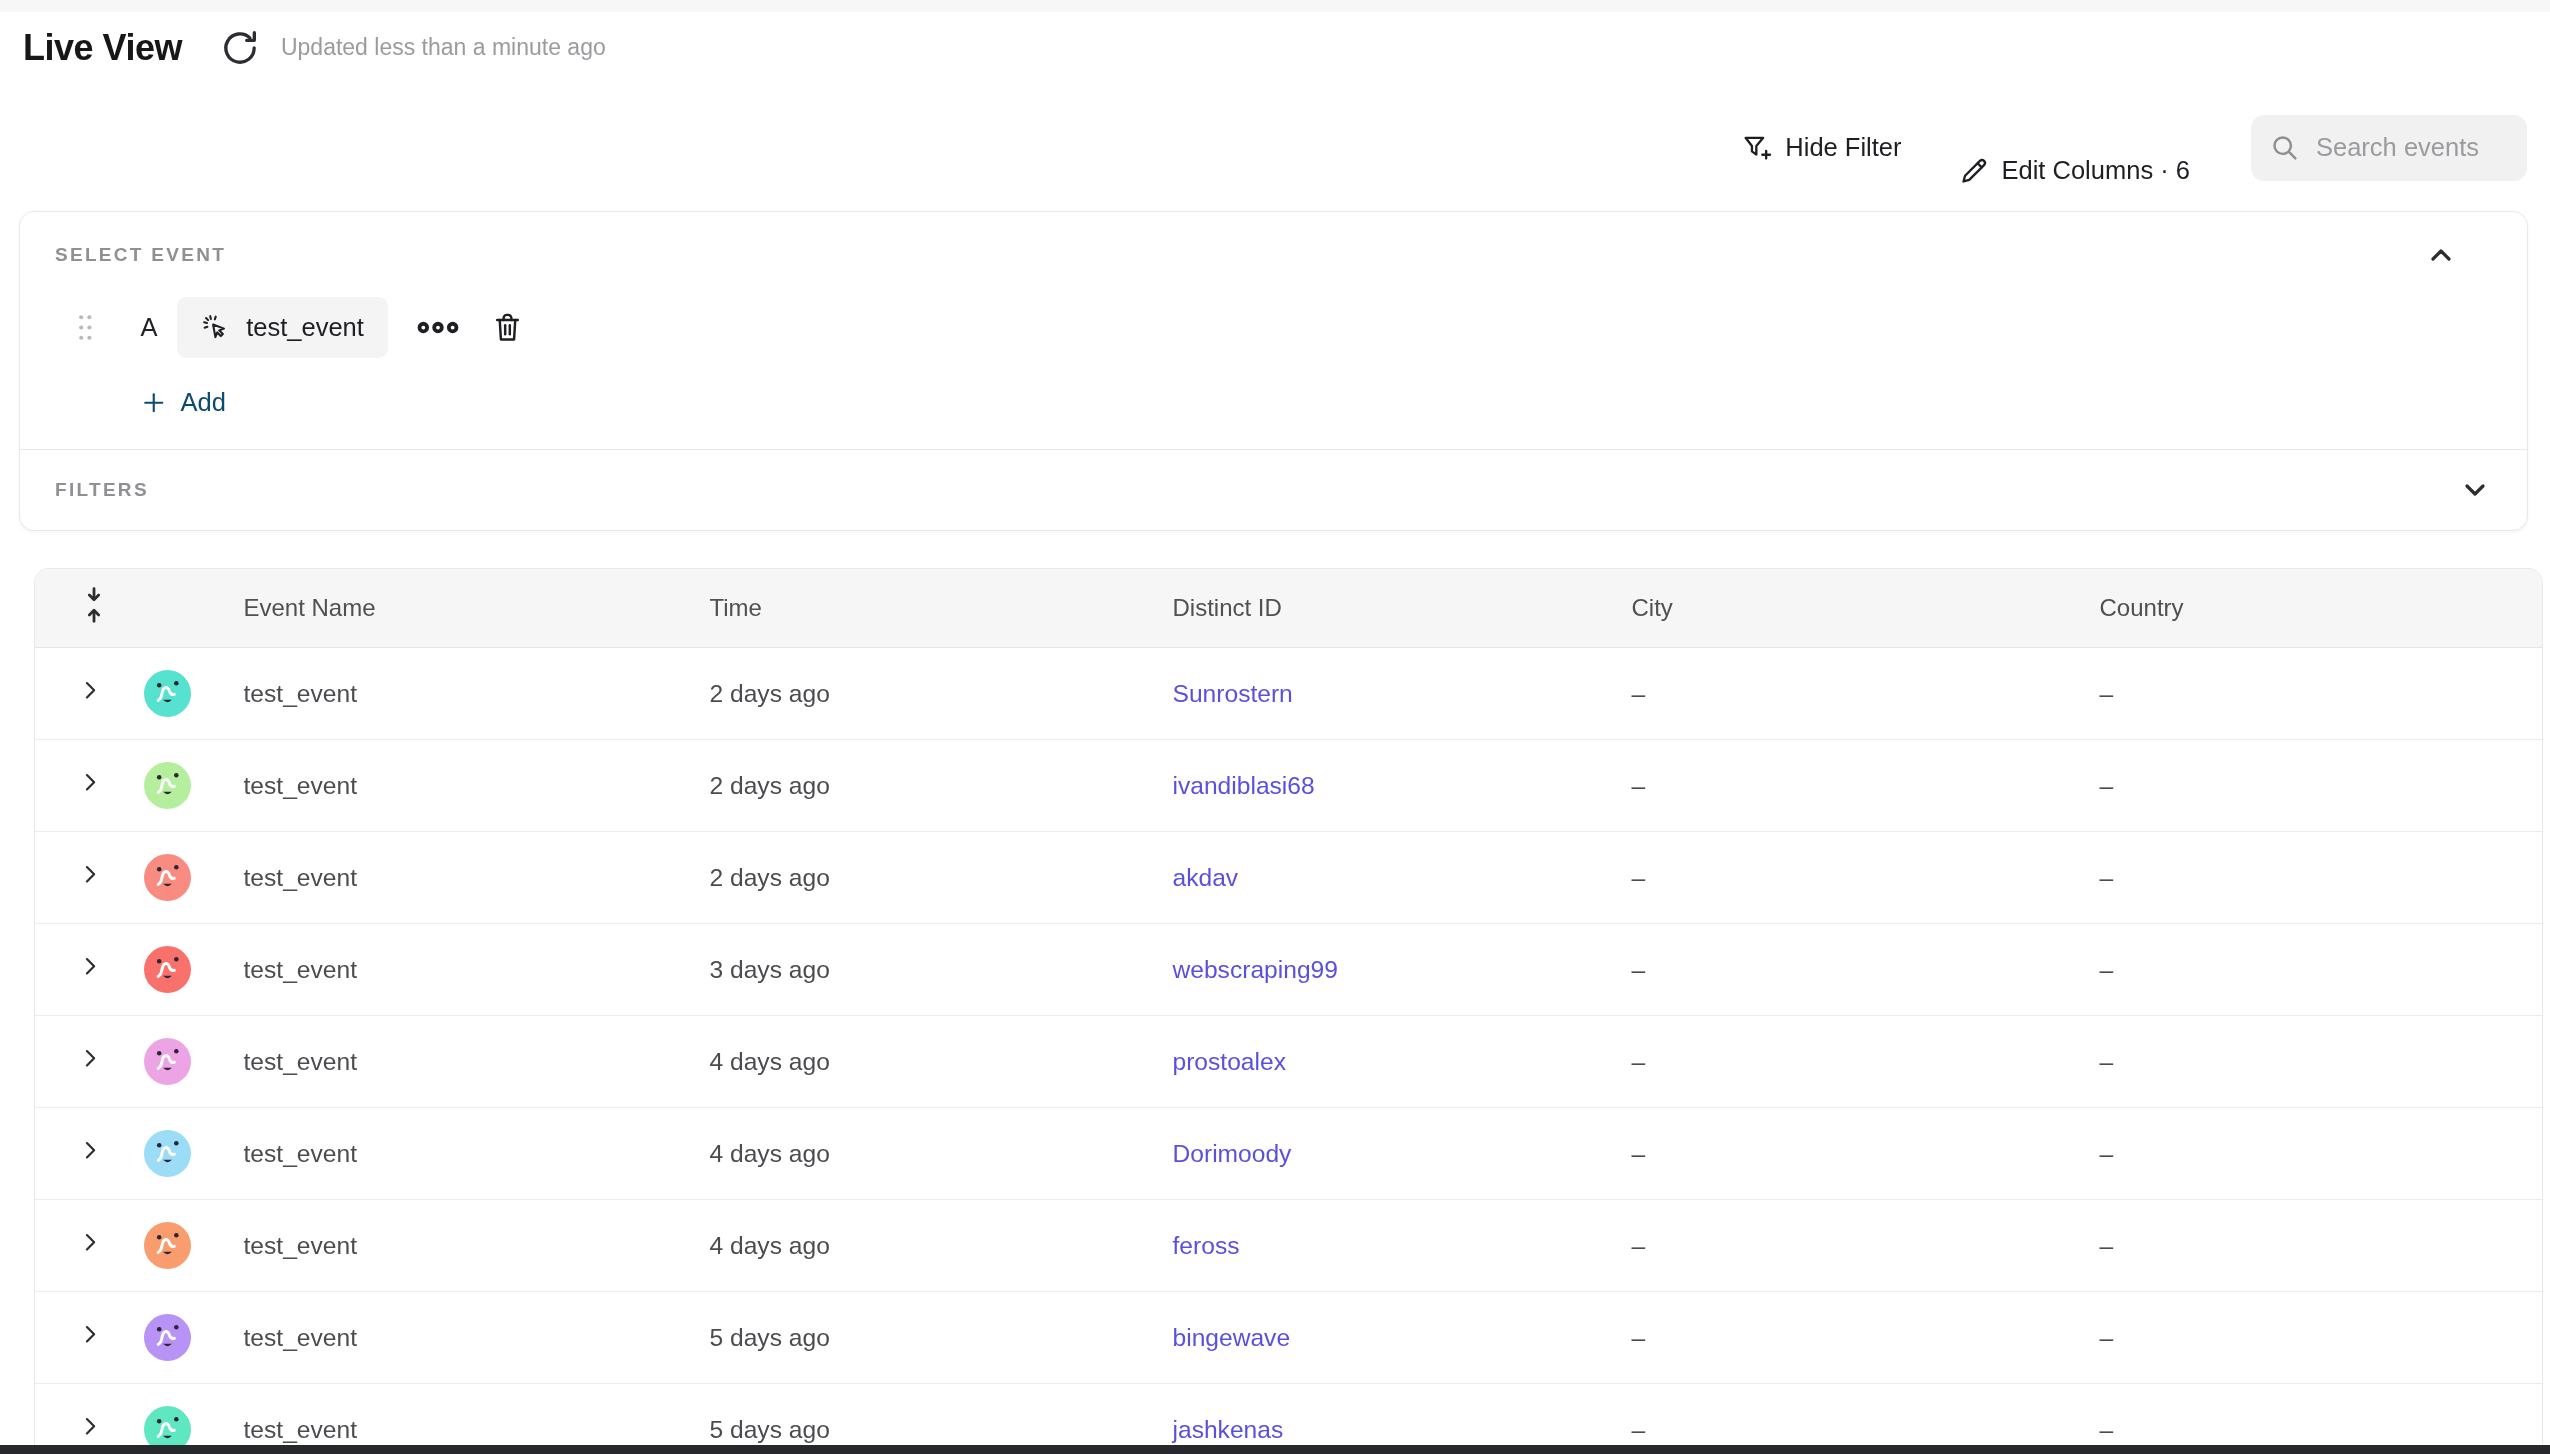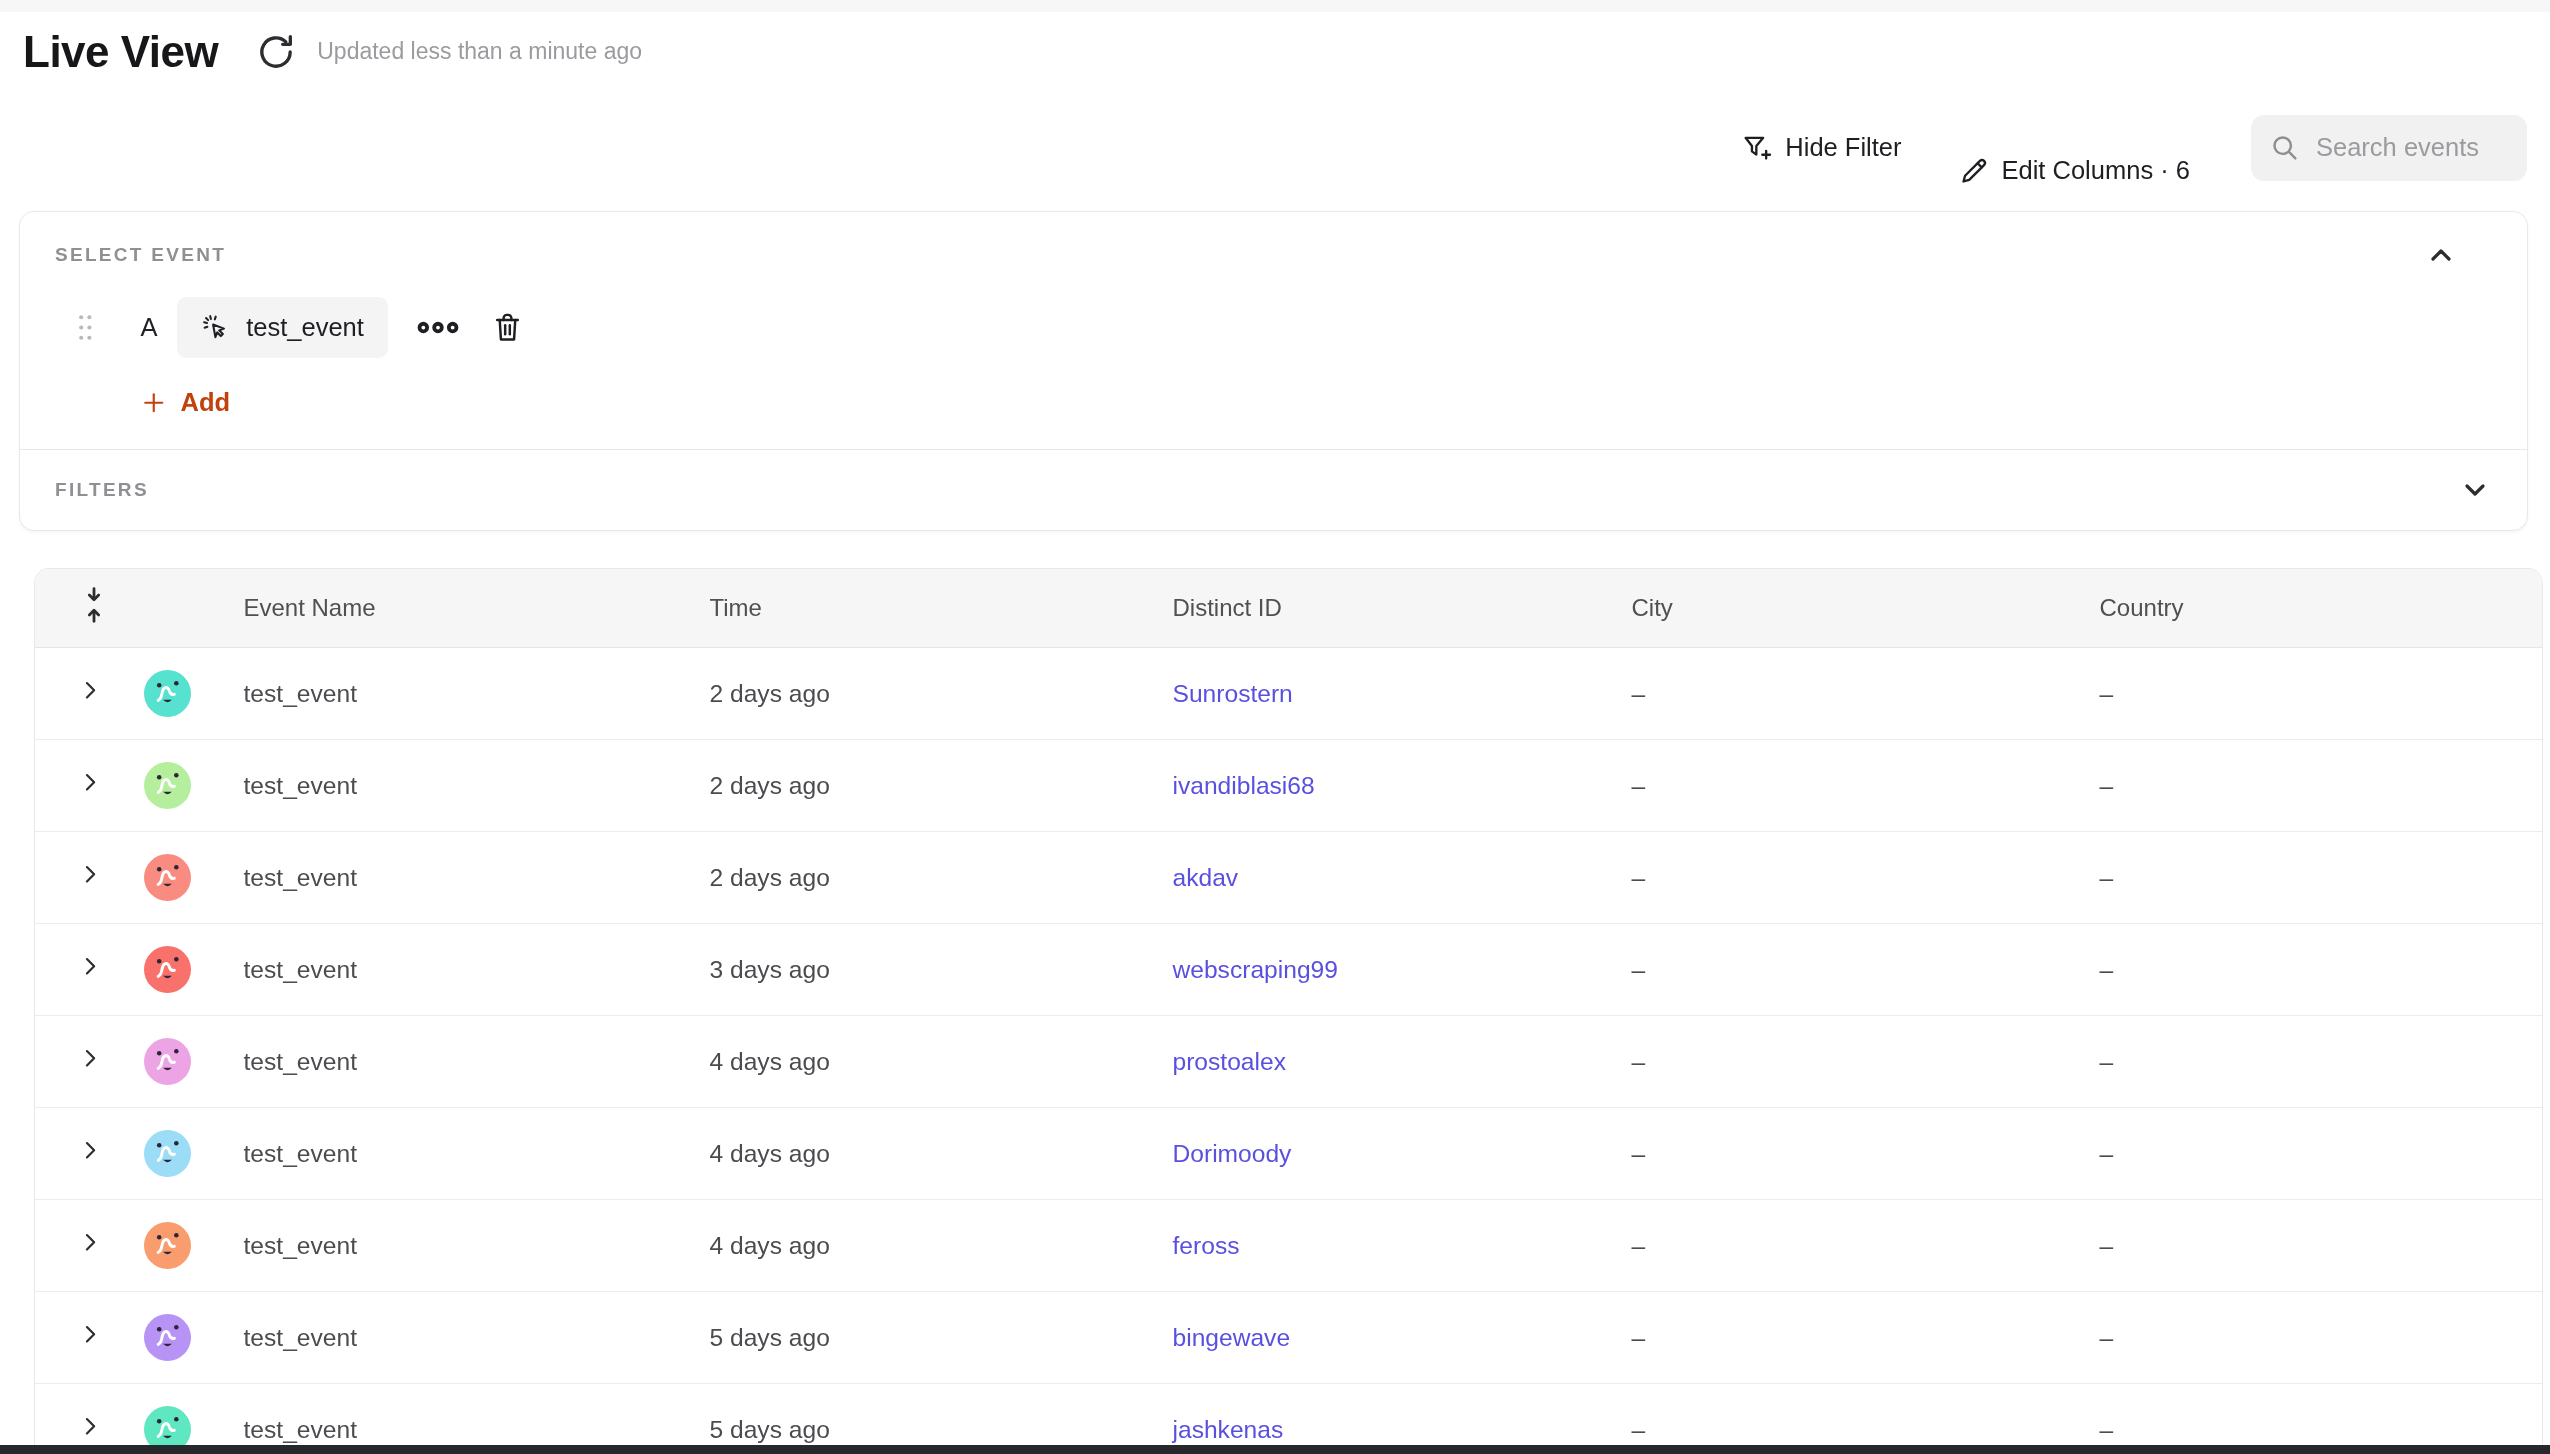--- a/index.html
+++ b/index.html
@@ -11,21 +11,21 @@
     color:#2a2a2e;
     --link-color:#5a50e0;
     --bottom-bar-color:#26282b;
   }
   svg { display:block; }
 
   .top-strip { position:absolute; top:0; left:0; right:0; height:12.3px; background:#f7f7f8; }
 
   
   .page-header { position:absolute; left:23px; top:26.5px; display:flex; align-items:center; }
-  .page-title { font-size:44px; font-weight:700; color:#17171a; letter-spacing:-0.5px; }
+  .page-title { font-size:36px; font-weight:700; color:#17171a; letter-spacing:-0.5px; }
   .refresh-btn { margin-left:38px; width:40px; height:40px; color:#2d2d31; cursor:pointer; background:none; border:none; }
   .updated-text { margin-left:21px; font-size:23px; color:#9b9b9f; }
 
   
   .toolbar { position:absolute; top:117px; right:23px; height:61px; display:flex; align-items:center; }
   .tool-btn { display:flex; align-items:center; gap:12px; font-size:25.5px; font-weight:500;
               color:#1f1f23; background:none; border:none; cursor:pointer; font-family:inherit; }
   .tool-btn + .tool-btn { margin-left:57px;margin-top:45px; }
   .tool-btn svg { width:31px; height:31px; }
   .search-box { margin-left:61px; width:276px; height:66px; background:#f1f1f2; border-radius:13.2px;
@@ -50,21 +50,21 @@
   .drag-handle { width:24.6px; height:38px; color:#b9b9bd; cursor:grab; }
   .event-letter { margin-left:43px; font-size:25.5px; font-weight:500; color:#222226; }
   .event-chip { margin-left:19px; height:61px; padding:0 24.6px; display:flex; align-items:center; gap:16px;
                 background:#f4f4f5; border:none; border-radius:9.5px; cursor:pointer; font-family:inherit; }
   .event-chip svg { width:29px; height:29px; color:#1f1f23; }
   .event-chip-label { font-size:25.5px; font-weight:500; color:#1f1f23; }
   .overflow-btn { margin-left:28px; width:44px; height:19px; color:#1f1f23; background:none; border:none; cursor:pointer; }
   .trash-btn { margin-left:32px; width:31px; height:33px; color:#1f1f23; background:none; border:none; cursor:pointer; }
 
   .add-row { margin-top:30px; padding-left:121px; }
-  .add-btn { display:flex; align-items:center; gap:14px; font-size:25.5px; font-weight:700; color:#c2410c;
+  .add-btn { display:flex; align-items:center; gap:14px; font-size:25.5px; font-weight:400; color:#0c4a6e;
              background:none; border:none; cursor:pointer; font-family:inherit; }
   .add-btn svg { width:25.5px; height:25.5px; }
 
   .filters-row { border-top:0.9px solid #e8e8ea; height:81px; display:flex; align-items:center;
                  justify-content:space-between; padding:0 36px 0 35px; cursor:pointer; }
 
   
   .table-card {
     position:absolute; left:34px; top:568px; width:2509px; height:887px;
     background:#fff; border:0.9px solid #e8e8ea; border-bottom:none;

